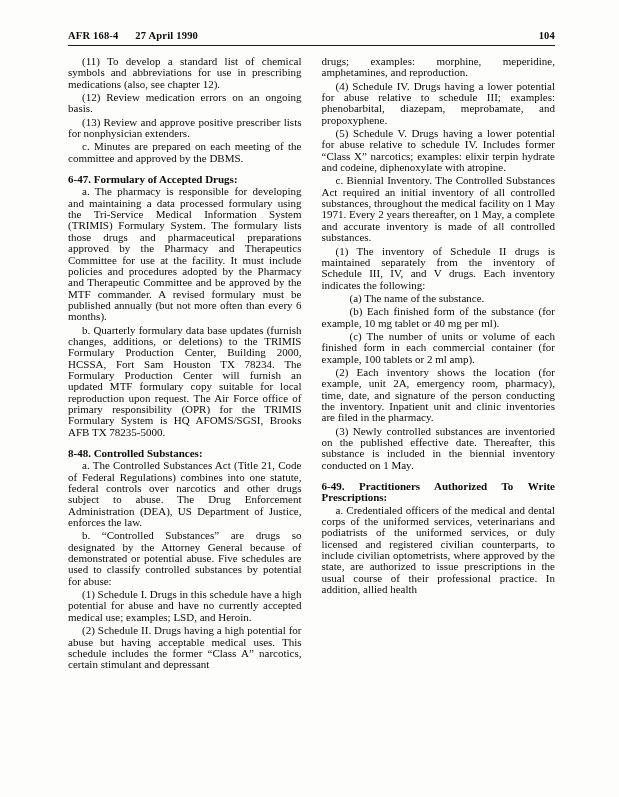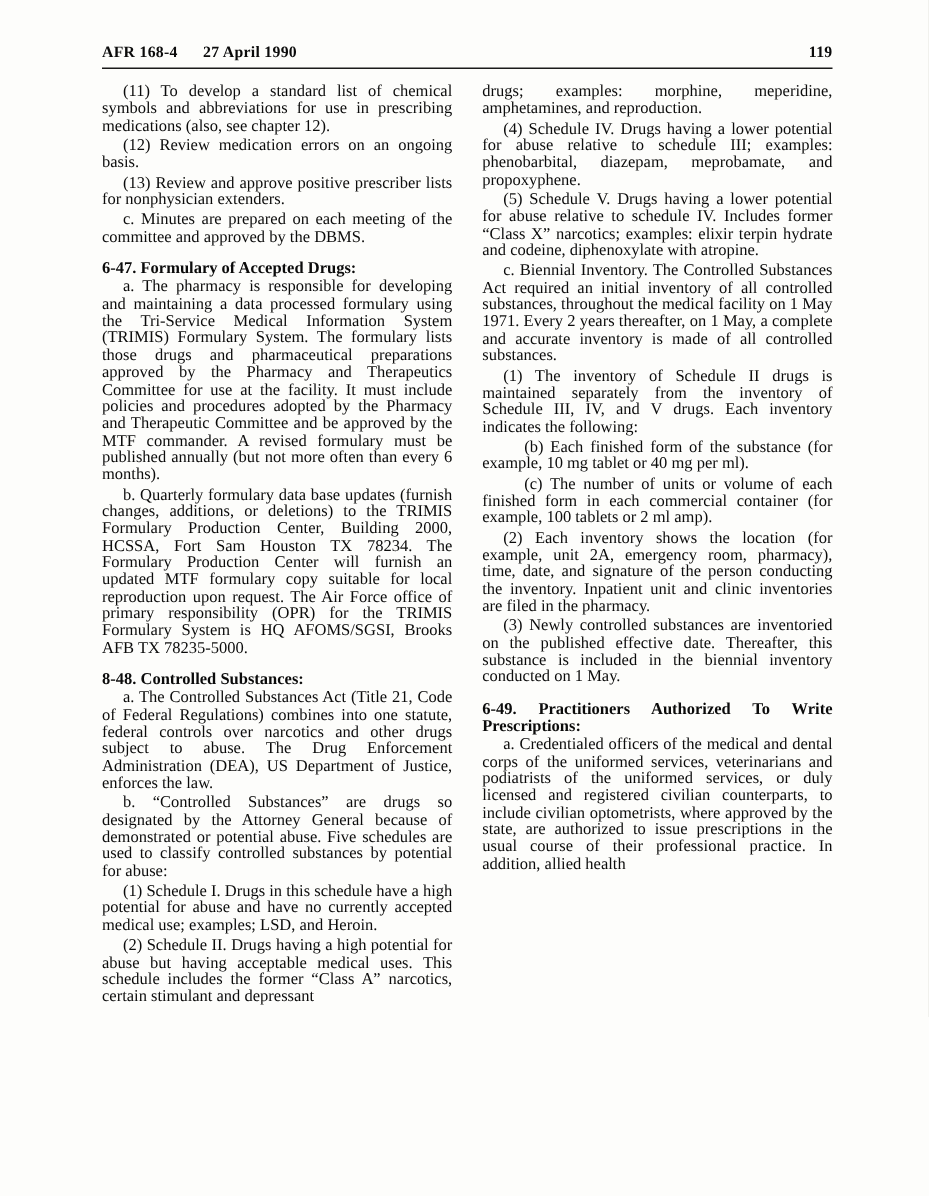--- a/index.html
+++ b/index.html
@@ -61,21 +61,21 @@
 </style>
 </head>
 <body>
 
 <div class="page">
   <div class="page-header">
     <div class="left-group">
       <span>AFR 168-4</span>
       <span>27 April 1990</span>
     </div>
-    <span>119</span>
+    <span>104</span>
   </div>
   <hr class="header-rule">
   <div class="text-columns">
     <div class="col" id="col-left">
         <p class="para indent-1">(11) To develop a standard list of chemical symbols and abbreviations for use in prescribing medications (also, see chapter 12).</p>
         <p class="para indent-1">(12) Review medication errors on an ongoing basis.</p>
         <p class="para indent-1">(13) Review and approve positive prescriber lists for nonphysician extenders.</p>
         <p class="para indent-1">c. Minutes are prepared on each meeting of the committee and approved by the DBMS.</p>
         <p class="heading">6-47. Formulary of Accepted Drugs:</p>
         <p class="para indent-1">a. The pharmacy is responsible for developing and maintaining a data processed formulary using the Tri-Service Medical Information System (TRIMIS) Formulary System. The formulary lists those drugs and pharmaceutical preparations approved by the Pharmacy and Therapeutics Committee for use at the facility. It must include policies and procedures adopted by the Pharmacy and Therapeutic Committee and be approved by the MTF commander. A revised formulary must be published annually (but not more often than every 6 months).</p>
@@ -85,20 +85,21 @@
         <p class="para indent-1">b. “Controlled Substances” are drugs so designated by the Attorney General because of demonstrated or potential abuse. Five schedules are used to classify controlled substances by potential for abuse:</p>
         <p class="para indent-1">(1) Schedule I. Drugs in this schedule have a high potential for abuse and have no currently accepted medical use; examples; LSD, and Heroin.</p>
         <p class="para indent-1">(2) Schedule II. Drugs having a high potential for abuse but having acceptable medical uses. This schedule includes the former “Class A” narcotics, certain stimulant and depressant</p>
       </div>
     <div class="col" id="col-right">
         <p class="para indent-0">drugs; examples: morphine, meperidine, amphetamines, and reproduction.</p>
         <p class="para indent-1">(4) Schedule IV. Drugs having a lower potential for abuse relative to schedule III; examples: phenobarbital, diazepam, meprobamate, and propoxyphene.</p>
         <p class="para indent-1">(5) Schedule V. Drugs having a lower potential for abuse relative to schedule IV. Includes former “Class X” narcotics; examples: elixir terpin hydrate and codeine, diphenoxylate with atropine.</p>
         <p class="para indent-1">c. Biennial Inventory. The Controlled Substances Act required an initial inventory of all controlled substances, throughout the medical facility on 1 May 1971. Every 2 years thereafter, on 1 May, a complete and accurate inventory is made of all controlled substances.</p>
         <p class="para indent-1">(1) The inventory of Schedule II drugs is maintained separately from the inventory of Schedule III, IV, and V drugs. Each inventory indicates the following:</p>
+        <p class="para indent-2">(a) The name of the substance.</p>
         <p class="para indent-2">(b) Each finished form of the substance (for example, 10 mg tablet or 40 mg per ml).</p>
         <p class="para indent-2">(c) The number of units or volume of each finished form in each commercial container (for example, 100 tablets or 2 ml amp).</p>
         <p class="para indent-1">(2) Each inventory shows the location (for example, unit 2A, emergency room, pharmacy), time, date, and signature of the person conducting the inventory. Inpatient unit and clinic inventories are filed in the pharmacy.</p>
         <p class="para indent-1">(3) Newly controlled substances are inventoried on the published effective date. Thereafter, this substance is included in the biennial inventory conducted on 1 May.</p>
         <p class="heading">6-49. Practitioners Authorized To Write Prescriptions:</p>
         <p class="para indent-1">a. Credentialed officers of the medical and dental corps of the uniformed services, veterinarians and podiatrists of the uniformed services, or duly licensed and registered civilian counterparts, to include civilian optometrists, where approved by the state, are authorized to issue prescriptions in the usual course of their professional practice. In addition, allied health</p>
       </div>
   </div>
 </div>
 

